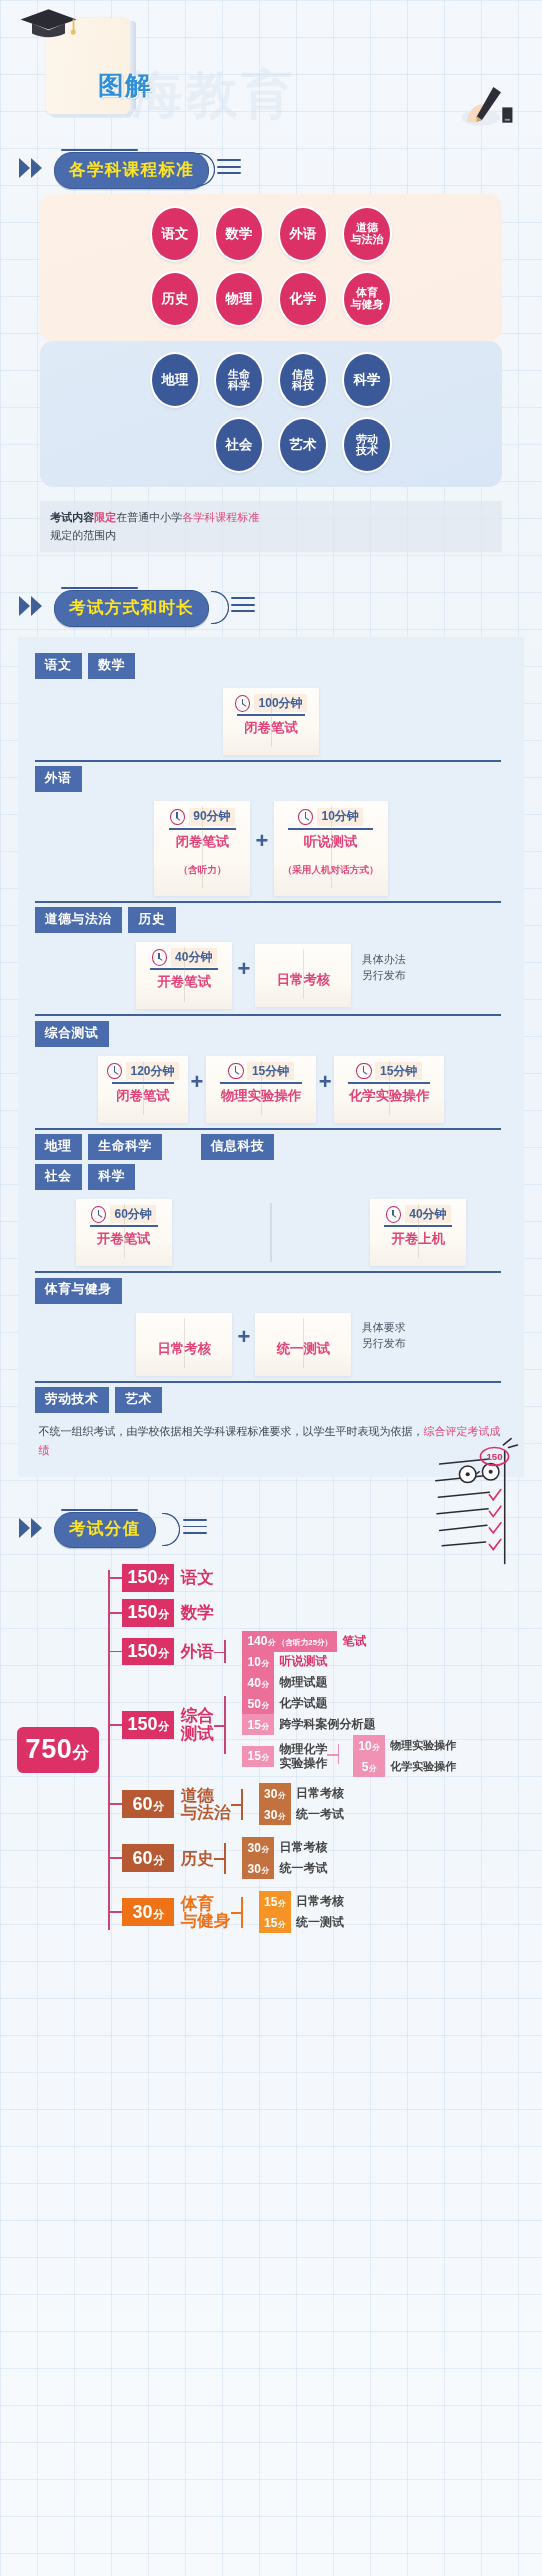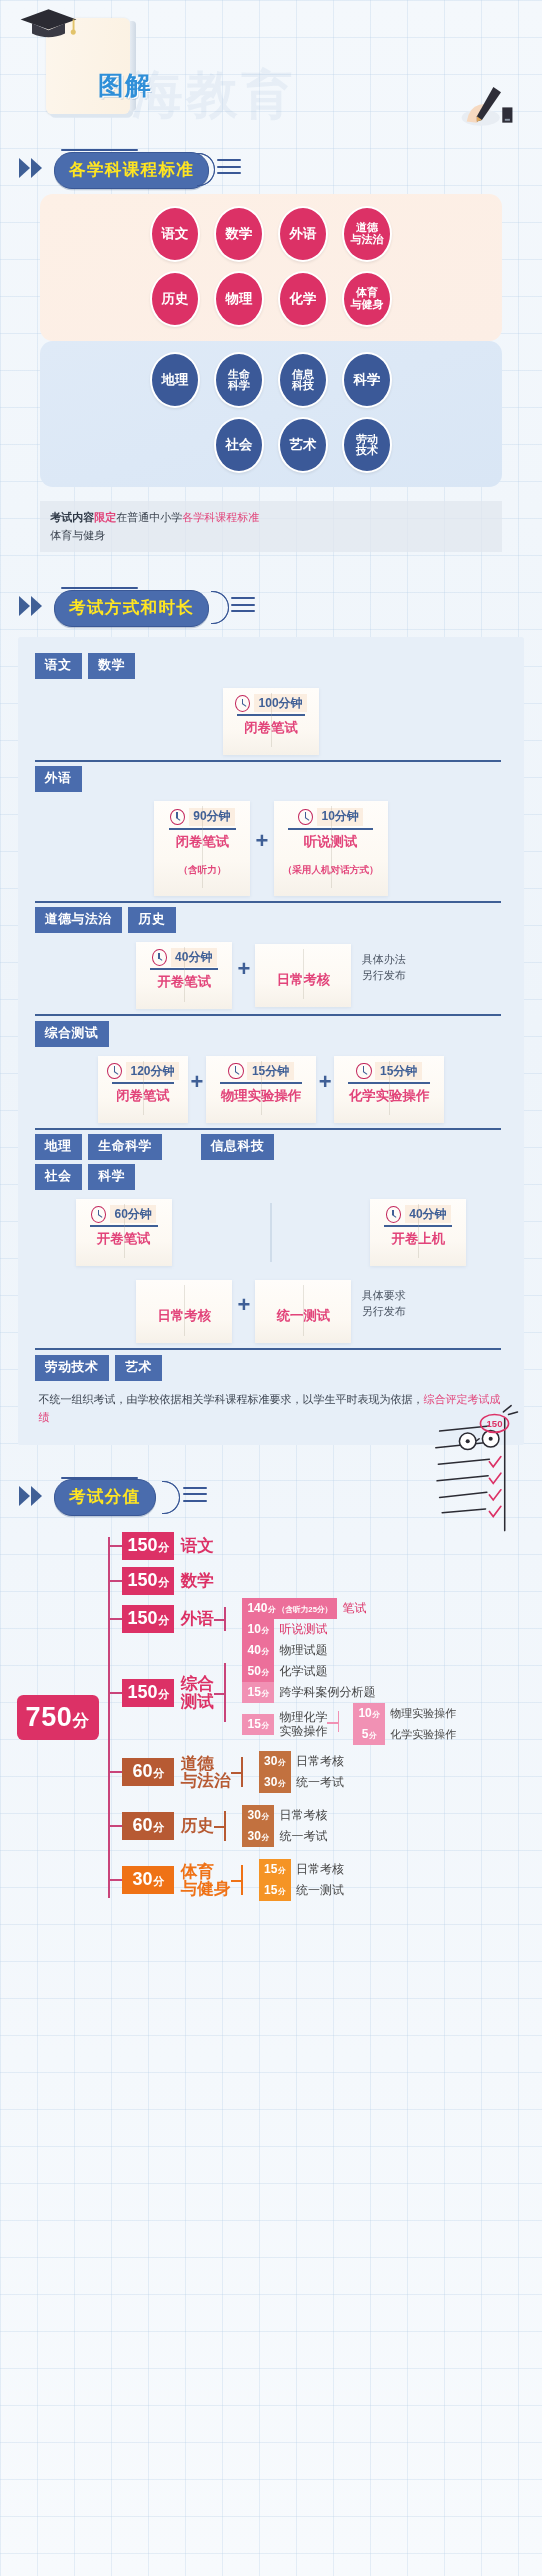--- a/index.html
+++ b/index.html
@@ -181,21 +181,21 @@
     justify-content: center; padding: 3.2px 5.1px 3.8px; flex: 0 0 auto;
   }
   .chip .u { font-size: 9px; margin-left: 0.6px; }
   .lvl1 .chip { font-size: 18px; min-width: 52px; }
   .lvl1 .chip .u { font-size: 11px; }
   .name1 { font-size: 16.6px; font-weight: 900; margin-left: 6.4px; line-height: 1.06; }
   .sublist { margin-left: 6.4px; }
   .subrow { display: flex; align-items: center; min-height: 19px; }
   .subrow .chip { font-size: 12px; min-width: 32px; }
   .subrow .chip .u { font-size: 7.7px; }
-  .subname { font-size: 12px; margin-left: 5.1px; color: #444; font-weight: 400; white-space: nowrap; }
+  .subname { font-size: 12px; margin-left: 5.1px; color: #444; font-weight: 700; white-space: nowrap; }
   .connector { width: 22px; align-self: stretch; position: relative; flex: 0 0 auto; }
   .connector:before {
     content:""; position: absolute; left: 0; top: 50%; width: 11px; height: 1.9px;
     background: var(--cl, #c9447a);
   }
   .connector:after {
     content:""; position: absolute; left: 10.2px; top: 22%; bottom: 22%; width: 1.9px;
     background: var(--cl, #c9447a);
   }
   .c-pink   { background: #dc3166; }
@@ -278,21 +278,21 @@
     </div>
     <div class="bubble-row">
       <div class="bub off"></div>
       <div class="bub">社会</div>
       <div class="bub">艺术</div>
       <div class="bub two-line">劳动<br>技术</div>
     </div>
   </div>
 
   <div class="note">
-    <b>考试内容</b><span class="hi">限定</span><span>在普通中小学</span><span class="hi2">各学科课程标准</span><br><span>体育与健身</span>
+    <b>考试内容</b><span class="hi">限定</span><span>在普通中小学</span><span class="hi2">各学科课程标准</span><br><span>规定的范围内</span>
   </div>
 
   <div class="sec-head" style="margin-top:31px;">
     <div class="arrows">
         <span></span>
         <span></span>
       </div>
     <div class="pill-topline" style="left:61px;"></div>
     <div class="pill">考试方式和时长</div>
     <div class="pill-rings" style="left:211px;"></div>
@@ -434,20 +434,24 @@
             <div class="clock"></div>
             <div class="mins">40分钟</div>
           </div>
           <div class="bk-line"></div>
           <div class="bk-label">开卷上机</div>
         </div>
       </div>
     </div>
 
     <div class="mblock">
+      <div class="mhead">
+        <div class="mrule"></div>
+        <div class="mtag">体育与健身</div>
+      </div>
       <div class="mrow">
         <div class="book" style="padding-top:28px;">
           <div class="bk-label">日常考核</div>
         </div>
         <div class="plus">+</div>
         <div class="book" style="padding-top:28px;">
           <div class="bk-label">统一测试</div>
         </div>
         <div class="aside">具体要求<br>另行发布</div>
       </div>

